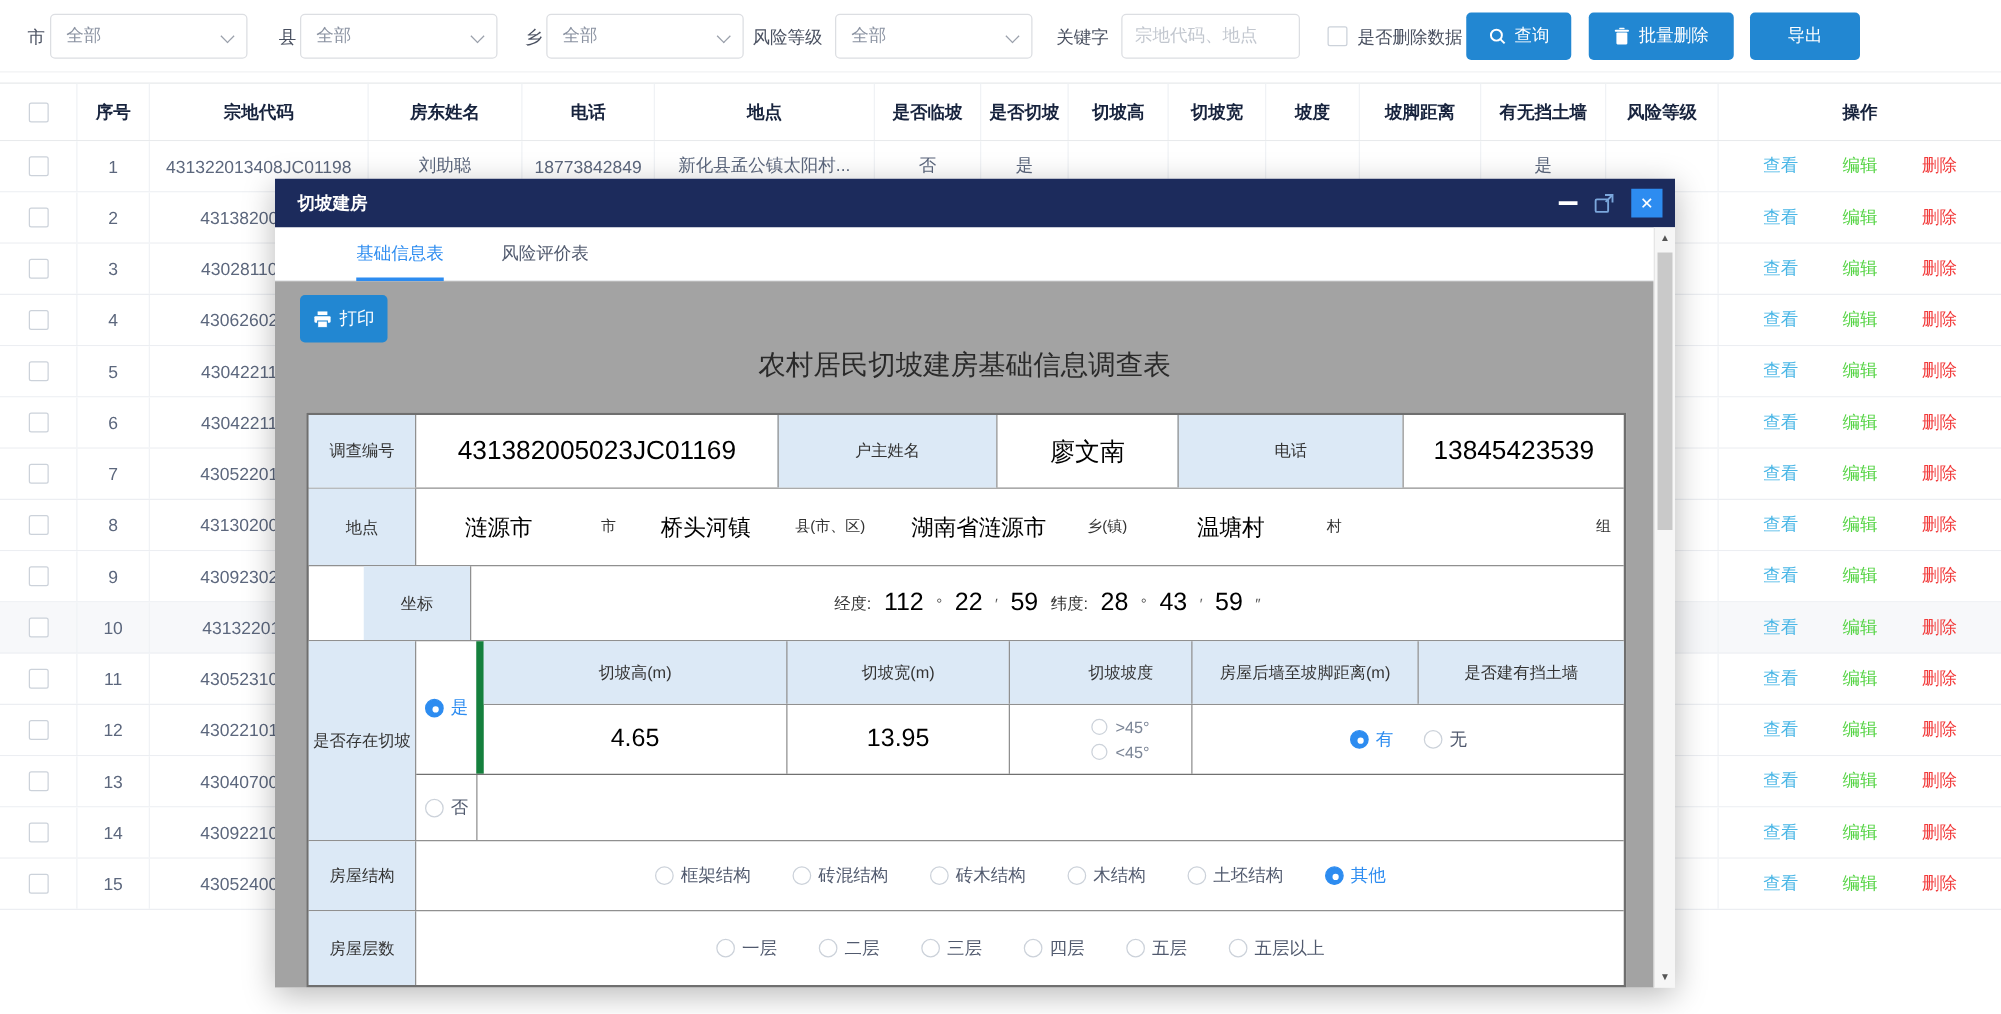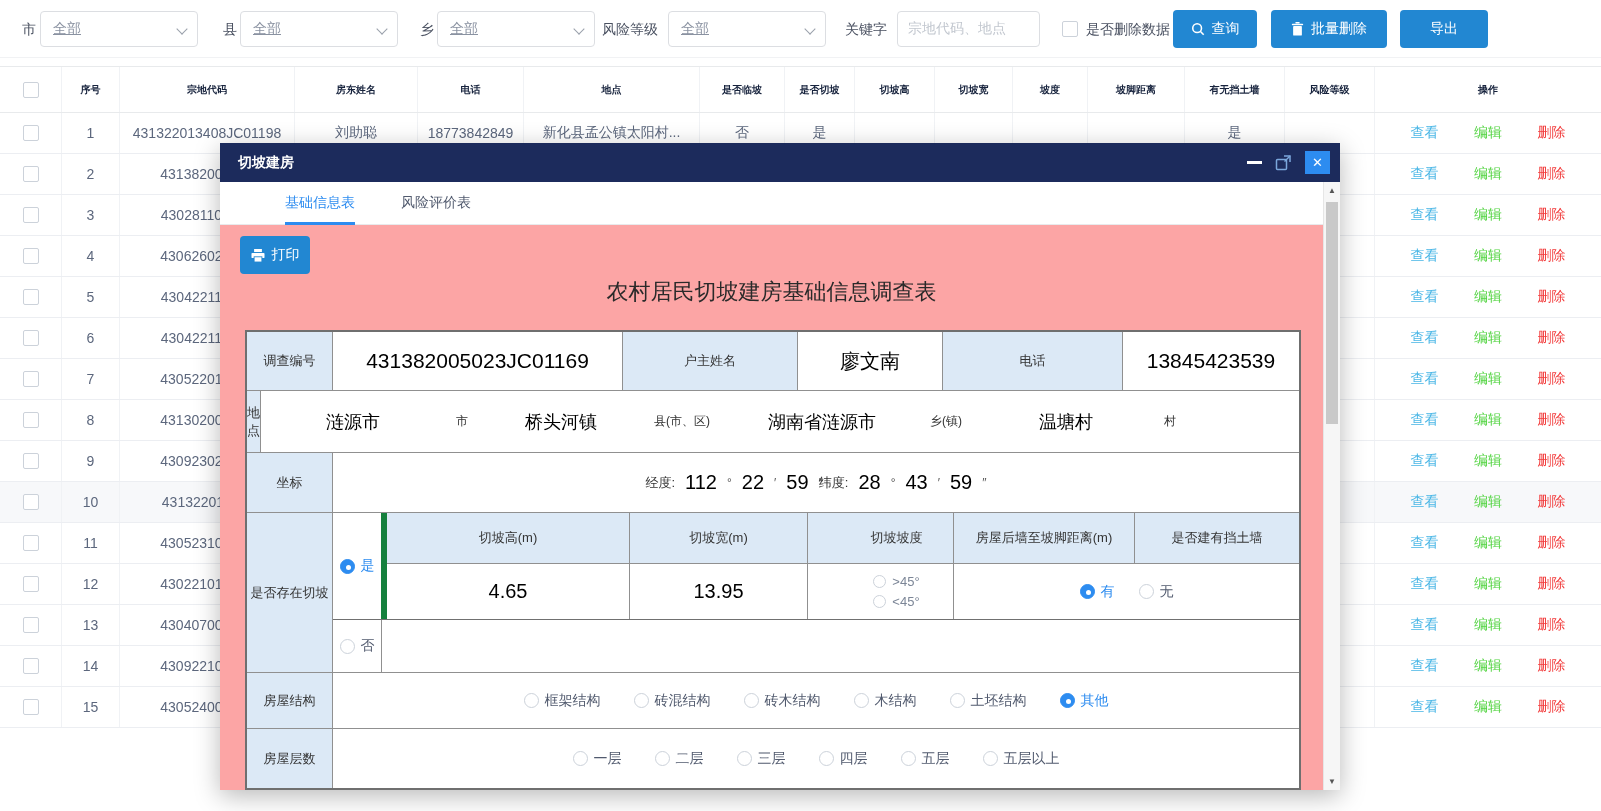--- a/index.html
+++ b/index.html
@@ -6,41 +6,41 @@
   html,body{width:1601px;height:811px;overflow:hidden;background:#fff;
     font-family:"Liberation Sans","DejaVu Sans",sans-serif;}
   body{position:relative;}
 
   
   .topbar{position:absolute;left:0;top:0;width:1601px;height:58px;background:#fff;
     border-bottom:1px solid #f1f2f4;z-index:1;}
   .flabel{position:absolute;top:21px;font-size:14px;color:#495060;white-space:nowrap;}
   .select{position:absolute;top:11px;width:158px;height:36px;border:1px solid #dcdee2;
     border-radius:4px;background:#fff;display:flex;align-items:center;padding:0 26px 0 12px;cursor:pointer;}
-  .sel-val{font-size:14px;color:#8a92a1;text-decoration:underline;}
+  .sel-val{font-size:14px;color:#8a92a1;}
   .chev{position:absolute;right:11px;top:13px;width:8px;height:8px;border-right:1px solid #9aa0ab;
     border-bottom:1px solid #9aa0ab;transform:rotate(45deg);}
   .kwinput{position:absolute;left:897px;top:11px;width:143px;height:36px;border:1px solid #dcdee2;
     border-radius:4px;display:flex;align-items:center;padding:0 10px;cursor:text;}
   .ph{font-size:14px;color:#c2c7cf;white-space:nowrap;}
   .cbx{display:inline-block;width:16px;height:16px;border:1px solid #ccd2da;border-radius:2px;background:#fff;}
   .top-cb{position:absolute;left:1062px;top:21px;}
   .cb-label{position:absolute;left:1086px;top:21px;font-size:14px;color:#495060;}
   .btn{position:absolute;top:10px;height:38px;background:#2287d2;color:#fff;border:none;border-radius:4px;
     font-size:14px;display:flex;align-items:center;justify-content:center;gap:7px;cursor:pointer;
     font-family:inherit;}
   .btn-query{left:1173px;width:84px;}
   .btn-batch{left:1271px;width:116px;text-align:center;}
   .btn-export{left:1400px;width:88px;}
 
   
   .tbl{position:absolute;left:0;top:66px;width:1601px;z-index:0;}
   .thead,.trow{display:flex;background:#fff;}
   .thead{height:47px;border-top:1px solid #e8eaec;border-bottom:1px solid #e8eaec;}
-  .thead .cell{font-weight:bold;color:#17233d;font-size:10px;}
+  .thead .cell{font-weight:bold;color:#17233d;font-size:14px;}
   .trow{height:41px;border-bottom:1px solid #eceef2;}
   .trow.hl{background:#f7f8fa;}
   .cell{display:flex;align-items:center;justify-content:center;font-size:14px;color:#5c677d;
     border-right:1px solid #f0f2f5;overflow:hidden;white-space:nowrap;}
   .cell:last-child{border-right:none;}
   .c-cb{width:62px;} .c-no{width:58px;} .c-code{width:175px;} .c-owner{width:123px;}
   .c-phone{width:106px;} .c-loc{width:176px;} .c-near{width:85px;} .c-cut{width:70px;}
   .c-ch{width:80px;} .c-cw{width:78px;} .c-slope{width:75px;} .c-toe{width:97px;text-align:center;}
   .c-wall{width:100px;} .c-risk{width:90px;} .c-ops{width:226px;}
   .ops{justify-content:space-evenly;}
@@ -56,44 +56,44 @@
   .mctrl{margin-left:auto;display:flex;align-items:center;gap:13px;}
   .icn-min{width:15px;height:3px;background:#fff;display:inline-block;cursor:pointer;}
   .icn-max{width:17px;height:17px;display:inline-block;cursor:pointer;}
   .icn-close{width:25px;height:23px;background:#2d8cf0;color:#fff;font-size:13px;font-weight:bold;
     display:flex;align-items:center;justify-content:center;cursor:pointer;}
   .mtabs{position:absolute;left:0;top:39px;width:100%;height:43px;border-bottom:1px solid #e8eaec;
     display:flex;align-items:center;padding-left:65px;gap:46px;background:#fff;}
   .mtab{font-size:14px;color:#515a6e;height:43px;display:flex;align-items:center;cursor:pointer;position:relative;}
   .mtab.active{color:#2d8cf0;}
   .mtab.active::after{content:'';position:absolute;left:0;right:0;bottom:0;height:3px;background:#2d8cf0;}
-  .mbody{position:absolute;left:0;top:82px;width:1103px;height:565px;background:#fca5a5;overflow:hidden;}
+  .mbody{position:absolute;left:0;top:82px;width:1103px;height:565px;background:#a3a3a3;overflow:hidden;}
   .btn-print{position:absolute;left:20px;top:11px;width:70px;}
   .ftitle{position:absolute;left:0;top:52px;width:100%;text-align:center;font-size:22px;color:#2a2a2a;}
 
   
   .mscroll{position:absolute;right:0;top:39px;bottom:0;width:17px;background:#f6f6f6;border-left:1px solid #e6e6e6;}
   .sarrow{position:absolute;left:0;width:100%;text-align:center;font-size:8px;color:#555;cursor:pointer;}
   .sarrow.up{top:4px;} .sarrow.down{bottom:4px;}
   .sthumb{position:absolute;left:2px;top:20px;width:12px;height:222px;background:#c9c9c9;cursor:pointer;}
 
   
   .form{position:absolute;left:25px;top:105px;width:1056px;border:2px solid #6f6f6f;background:#fff;}
   .frow{display:flex;border-top:1px solid #909090;}
   .frow:first-child{border-top:none;}
   .fcell{display:flex;align-items:center;justify-content:center;border-left:1px solid #909090;}
   .fcell:first-child{border-left:none;}
   .fhead{background:#dce9f6;font-size:13px;color:#333;text-align:center;}
-  .rowA{height:58px;} .rowB{height:62px;} .rowC{height:60px;} .rowE{height:56px;} .rowF{height:60px;}
+  .rowA{height:58px;} .rowB{height:62px;} .rowC{height:60px;padding-left:44px;} .rowE{height:56px;} .rowF{height:60px;}
   .wA0{width:85px;} .wA1{width:290px;} .wA2{width:175px;} .wA3{width:145px;} .wA4{width:180px;} .wA5{flex:1;}
   .wlab{width:85px;} .wrest{flex:1;}
   .bigval{font-size:21px;color:#000;}
   .midval{font-size:20px;color:#000;}
 
-  .locflex{display:flex;align-items:center;justify-content:center;width:100%;padding:0 32px;gap:29px;}
+  .locflex{display:flex;align-items:center;justify-content:space-between;width:100%;padding:0 6px;}
   .lval{font-size:18px;color:#000;text-align:center;}
   .lunit{font-size:12px;color:#333;margin:0 4px 0 14px;white-space:nowrap;}
   .lval.w0{min-width:120px;} .lval.w1{min-width:100px;margin-left:10px;} .lval.w2{min-width:130px;margin-left:14px;}
   .lval.w3{min-width:110px;margin-left:16px;} .lval.w4{min-width:150px;margin-left:20px;}
 
   .coordflex{display:flex;align-items:center;justify-content:center;width:100%;gap:10px;}
   .cnum{font-size:20px;color:#000;}
   .csym{font-size:12px;color:#555;}
   .clab{font-size:13px;color:#333;}
 

